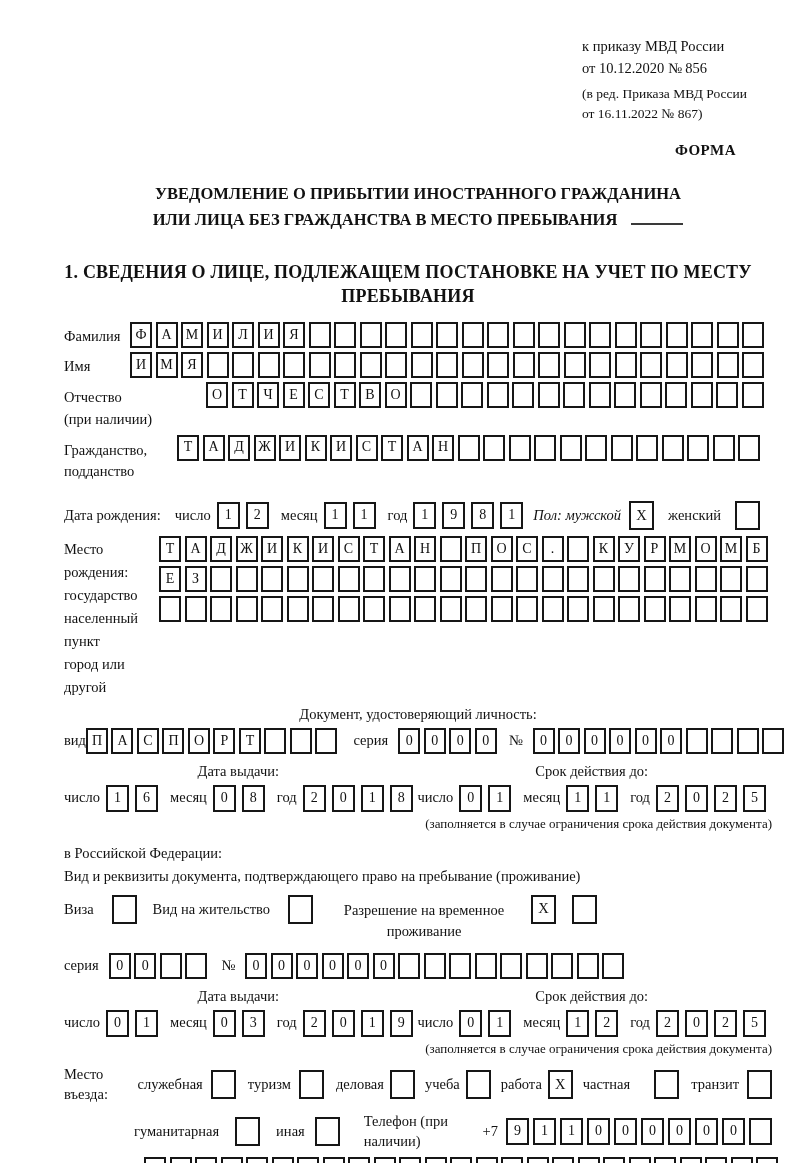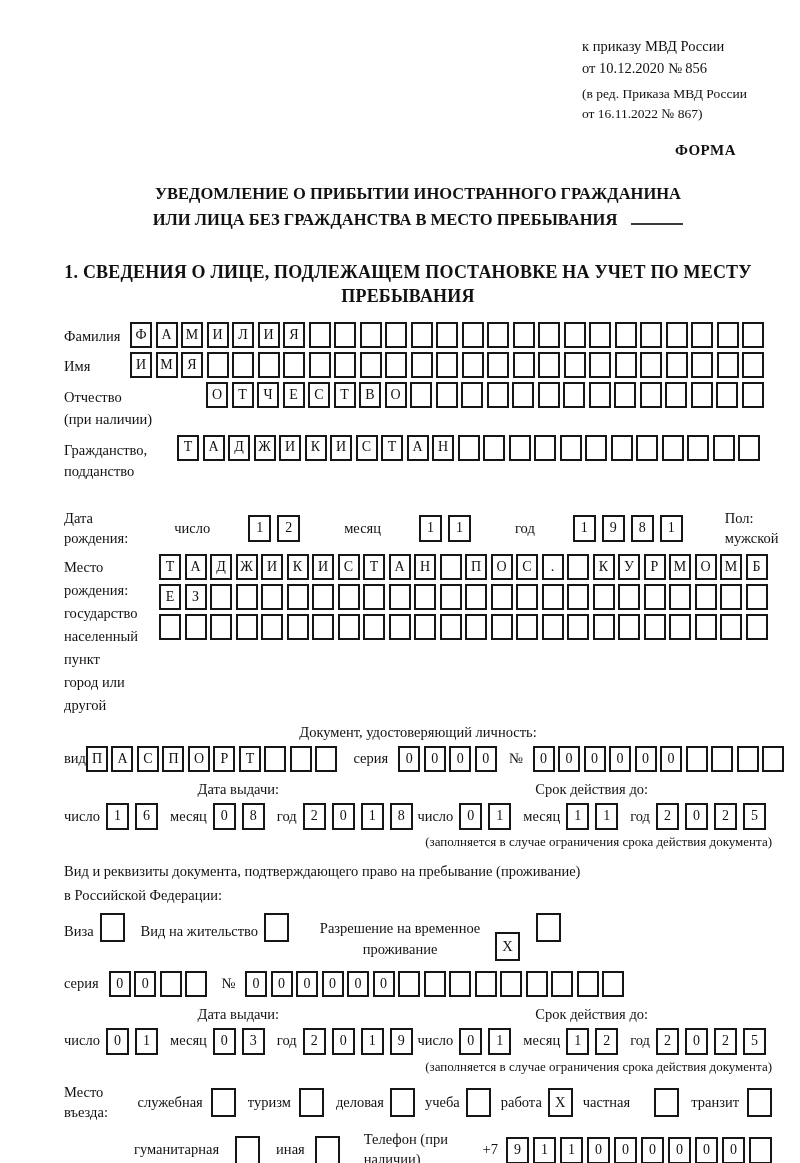--- a/index.html
+++ b/index.html
@@ -24,32 +24,32 @@
     border:2px solid #161616;display:flex;align-items:center;justify-content:center;
     font-size:14px;background:#fff;
   }
   .dgap{gap:6px;}
   .dgap .cell{width:23px;min-width:23px;height:27px;}
   .chk{
     box-sizing:border-box;width:25px;height:29px;border:2px solid #161616;
     display:flex;align-items:center;justify-content:center;font-size:14.5px;flex:none;background:#fff;
   }
   .sub{line-height:1.5;}
-  .mt10{margin-top:26px;gap:32px;} .mt14{margin-top:14px;} .mt6{margin-top:6px;}
+  .mt10{margin-top:18px;} .mt14{margin-top:14px;} .mt6{margin-top:6px;}
   .center-b{font-weight:normal;text-align:center;margin-top:6px;font-size:14.5px;}
   .dates{display:flex;justify-content:space-between;margin-top:8px;}
   .dategrp{}
   .dghead{text-align:center;font-size:14.5px;margin-bottom:3px;}
   .dgline{display:flex;align-items:center;}
   .dl{margin-right:6px;}
   .dl2{margin:0 6px 0 12px;}
   .note{font-size:13px;text-align:right;margin-top:3px;}
   .intro{margin-top:10px;line-height:1.6;}
   .opts{display:flex;align-items:flex-start;margin-top:6px;}
-  .opt{display:flex;align-items:flex-end;gap:6px;}
+  .opt{display:flex;align-items:flex-start;gap:18px;}
   .olbl{padding-top:5px;}
   .olbl.c2{max-width:178px;text-align:center;padding-top:5px;line-height:1.5;}
   .gap16{margin-right:16px;} .gap22{margin-right:22px;}
   .labelcol{flex:none;line-height:1.58;padding-top:2px;}
   .boxcol .boxes{margin-bottom:4px;}
   .serrow{display:flex;align-items:center;margin-top:10px;}
   .serrow .lblc{margin-right:10px;}
 </style>
 </head>
 <body>
@@ -211,21 +211,21 @@
         <span class="cell">1</span>
         <span class="cell">1</span>
       </span>
     <span class="dl2">год</span>
     <span class="boxes dgap">
         <span class="cell">1</span>
         <span class="cell">9</span>
         <span class="cell">8</span>
         <span class="cell">1</span>
       </span>
-    <span style="margin:0 8px 0 10px;">Пол: мужской</span>
+    <span style="margin:0 8px 0 10px;font-style:italic;">Пол: мужской</span>
     <span class="chk">X</span>
     <span style="margin:0 14px 0 14px;">женский</span>
     <span class="chk"></span>
   </div>
 
   <div class="row mt6">
     <div class="labelcol w95">
       <div>Место рождения:</div>
       <div>государство</div>
       <div>населенный пункт</div>
@@ -393,22 +393,22 @@
             <span class="cell">0</span>
             <span class="cell">2</span>
             <span class="cell">5</span>
           </span>
       </div>
     </div>
   </div>
   <div class="note">(заполняется в случае ограничения срока действия документа)</div>
 
   <div class="intro">
+    <div>в Российской Федерации:</div>
     <div>Вид и реквизиты документа, подтверждающего право на пребывание (проживание)</div>
-    <div>в Российской Федерации:</div>
   </div>
 
   <div class="opts">
     <div class="opt gap16">
       <span class="olbl">Виза</span>
       <span class="chk"></span>
     </div>
     <div class="opt gap22">
       <span class="olbl">Вид на жительство</span>
       <span class="chk"></span>

